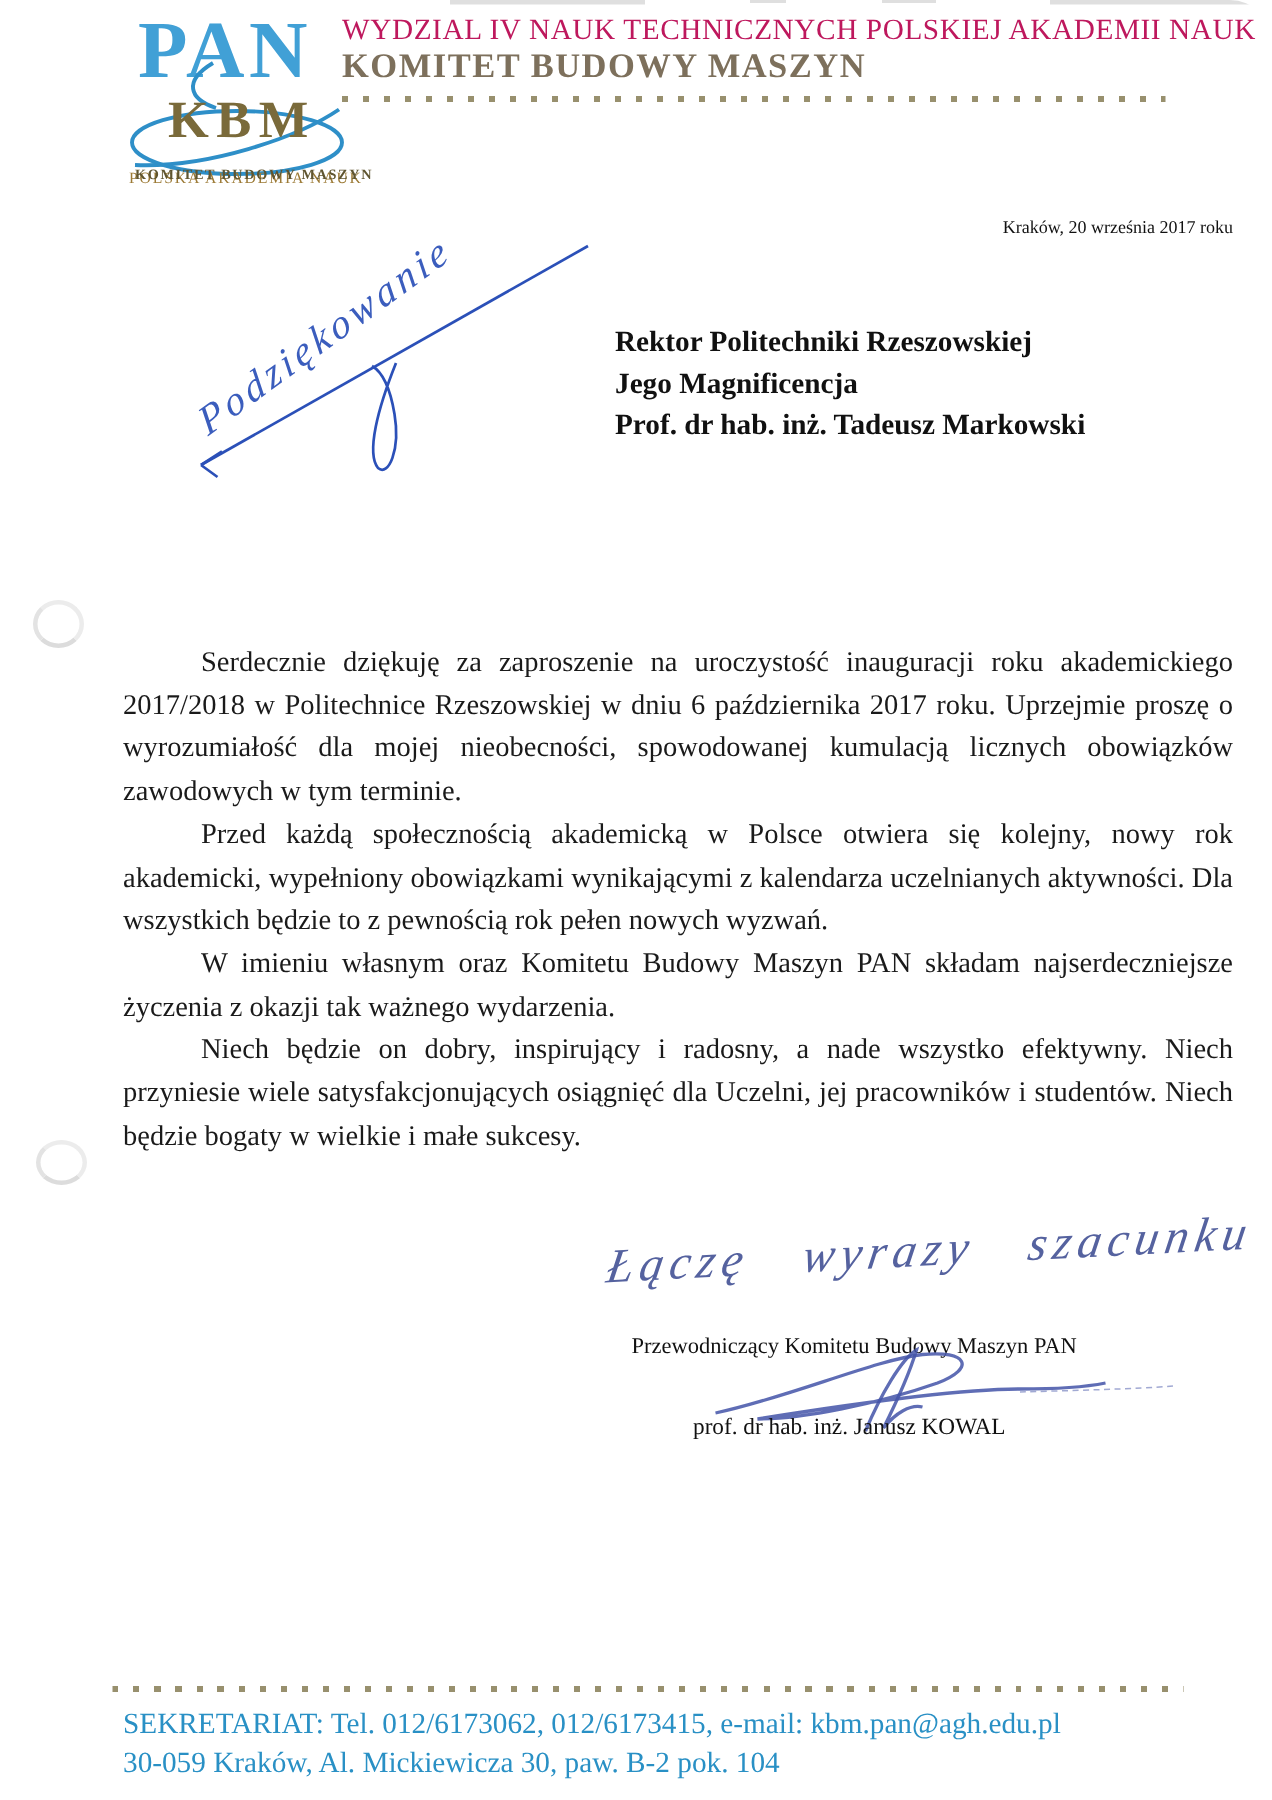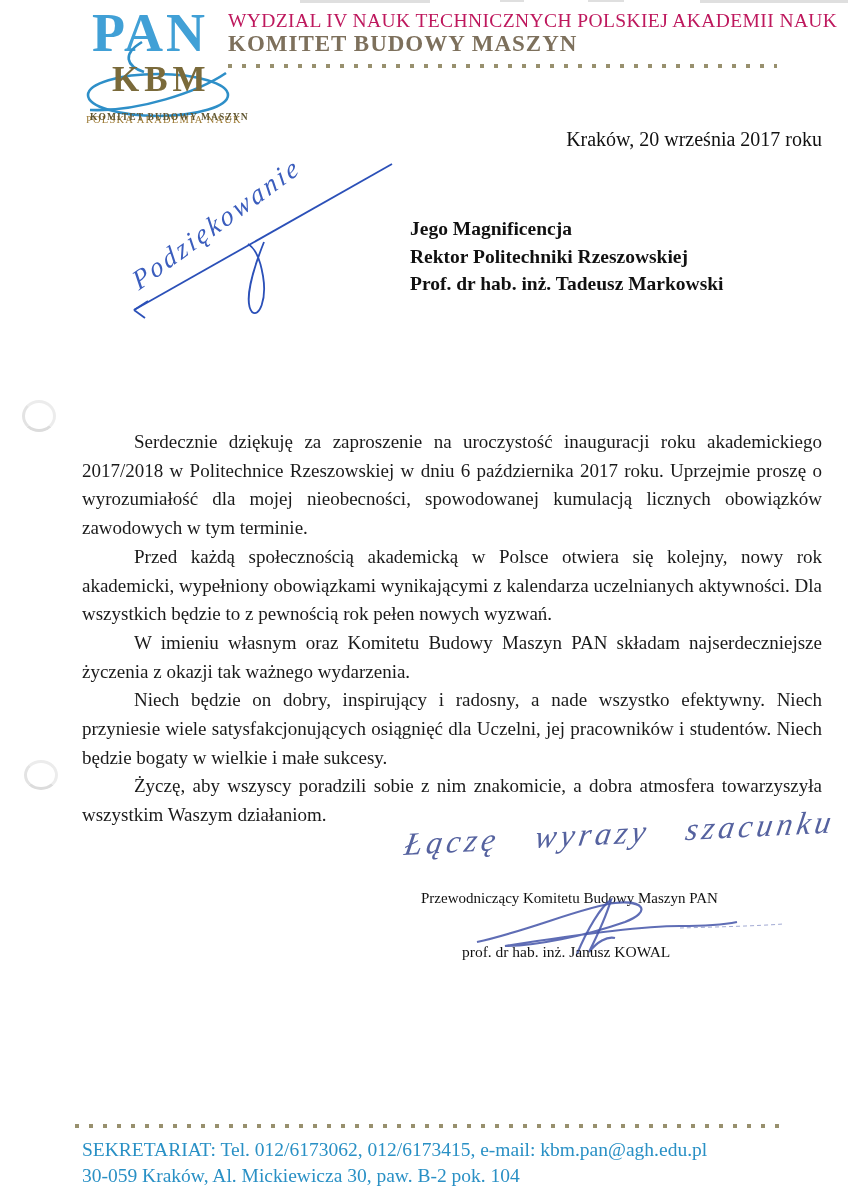--- a/index.html
+++ b/index.html
@@ -1,18 +1,18 @@
 <!DOCTYPE html>
 <html><head>
 <meta charset="utf-8">
 <style>
   html,body{margin:0;padding:0;background:#ffffff;}
   .page{
     position:relative;width:848px;height:1200px;background:#ffffff;overflow:hidden;
-    font-family:"Liberation Serif", serif;color:#1a1a1a;
+    font-family:"Liberation Serif", serif;color:#1a1a1a;border-radius:28px;
   }
   
   .artifact{position:absolute;top:0;height:3px;background:#d9d9d9;opacity:.85;}
   .a1{left:300px;width:130px;}
   .a2{left:500px;width:24px;height:2px;}
   .a3{left:588px;width:36px;height:2px;}
   .a4{left:700px;width:148px;}
   .hole{position:absolute;border-radius:50%;border:3px solid #ececec;
         border-bottom-color:#dcdcdc;border-left-color:#e3e3e3;background:transparent;}
   .hole1{left:22px;top:400px;width:28px;height:26px;}
@@ -29,21 +29,21 @@
              letter-spacing:1.1px;color:#5f5530;white-space:nowrap;}
   .hdr-division{position:absolute;left:228px;top:10px;font-size:19.5px;color:#be185d;
                 letter-spacing:.4px;white-space:nowrap;}
   .hdr-committee{position:absolute;left:228px;top:31px;font-size:23px;font-weight:bold;
                  color:#7d705c;letter-spacing:1px;white-space:nowrap;}
   .dots{position:absolute;height:4px;
         background-image:repeating-linear-gradient(to right,#98906e 0 4px,transparent 4px 14px);}
   .dots-header{left:228px;top:64px;width:549px;}
   .dots-footer{left:75px;top:1124px;width:714px;}
   
-  .dateline{position:absolute;right:26px;top:128px;font-size:20px;color:#111;}
+  .dateline{position:absolute;right:26px;top:144px;font-size:12px;color:#111;}
   .recipient{position:absolute;left:410px;top:215px;font-size:19.5px;font-weight:bold;
              line-height:27.5px;color:#111;}
   
   .annotation-svg{position:absolute;left:112px;top:150px;}
   .annotation-text{position:absolute;left:142px;top:266px;font-size:27px;font-style:italic;
                    color:#2b50b8;letter-spacing:3px;white-space:nowrap;
                    transform:rotate(-36deg) skewX(-8deg);transform-origin:left bottom;opacity:.92;}
   
   .salutation{position:absolute;left:136px;top:366px;font-size:20px;}
   .body-text{position:absolute;left:82px;top:428px;width:740px;font-size:19px;
@@ -89,34 +89,33 @@
   <div class="dateline">Kraków, 20 września 2017 roku</div>
 
   <svg class="annotation-svg" width="292" height="182" viewBox="0 0 292 182">
     <path d="M22 160 L280 14" fill="none" stroke="#2b50b8" stroke-width="1.8"></path>
     <path d="M22 160 L36 151 M22 160 L33 168" fill="none" stroke="#2b50b8" stroke-width="1.8"></path>
     <path d="M152 92 C140 122 132 152 140 162 C147 168 155 150 151 126 C148 108 143 98 136 94" fill="none" stroke="#2b50b8" stroke-width="1.8"></path>
   </svg>
   <div class="annotation-text">Podziękowanie</div>
 
   <div class="recipient">
+    <div>Rektor Politechniki Rzeszowskiej</div>
     <div>Jego Magnificencja</div>
-    <div>Rektor Politechniki Rzeszowskiej</div>
     <div>Prof. dr hab. inż. Tadeusz Markowski</div>
   </div>
 
   <div class="hole hole1"></div>
   <div class="hole hole2"></div>
 
   <div class="body-text">
     <p>Serdecznie dziękuję za zaproszenie na uroczystość inauguracji roku akademickiego 2017/2018 w Politechnice Rzeszowskiej w dniu 6 października 2017 roku. Uprzejmie proszę o wyrozumiałość dla mojej nieobecności, spowodowanej kumulacją licznych obowiązków zawodowych w tym terminie.</p>
     <p>Przed każdą społecznością akademicką w Polsce otwiera się kolejny, nowy rok akademicki, wypełniony obowiązkami wynikającymi z kalendarza uczelnianych aktywności. Dla wszystkich będzie to z pewnością rok pełen nowych wyzwań.</p>
     <p>W imieniu własnym oraz Komitetu Budowy Maszyn PAN składam najserdeczniejsze życzenia z okazji tak ważnego wydarzenia.</p>
     <p>Niech będzie on dobry, inspirujący i radosny, a nade wszystko efektywny. Niech przyniesie wiele satysfakcjonujących osiągnięć dla Uczelni, jej pracowników i studentów. Niech będzie bogaty w wielkie i małe sukcesy.</p>
-    <p>Życzę, aby wszyscy poradzili sobie z nim znakomicie, a dobra atmosfera towarzyszyła wszystkim Waszym działaniom.</p>
   </div>
 
   <div class="hw-closing">Łączę wyrazy szacunku</div>
   <div class="closing-title">Przewodniczący Komitetu Budowy Maszyn PAN</div>
   <svg class="signature-svg" width="322" height="62" viewBox="0 0 322 62">
     <path d="M12 46 C60 36 120 10 150 7 C180 4 186 16 160 26 C120 40 70 50 40 50 C90 42 170 30 215 30 C245 30 262 28 272 26" fill="none" stroke="#4353a8" stroke-width="2.2" opacity="0.85"></path>
     <path d="M112 58 C122 34 136 10 146 4 C140 24 130 44 124 56 C132 46 142 40 150 42" fill="none" stroke="#4353a8" stroke-width="2.2" opacity="0.85"></path>
     <path d="M215 32 C250 31 292 30 318 28" fill="none" stroke="#4353a8" stroke-width="1" stroke-dasharray="4 3" opacity="0.5"></path>
   </svg>
   <div class="closing-name">prof. dr hab. inż. Janusz KOWAL</div>

